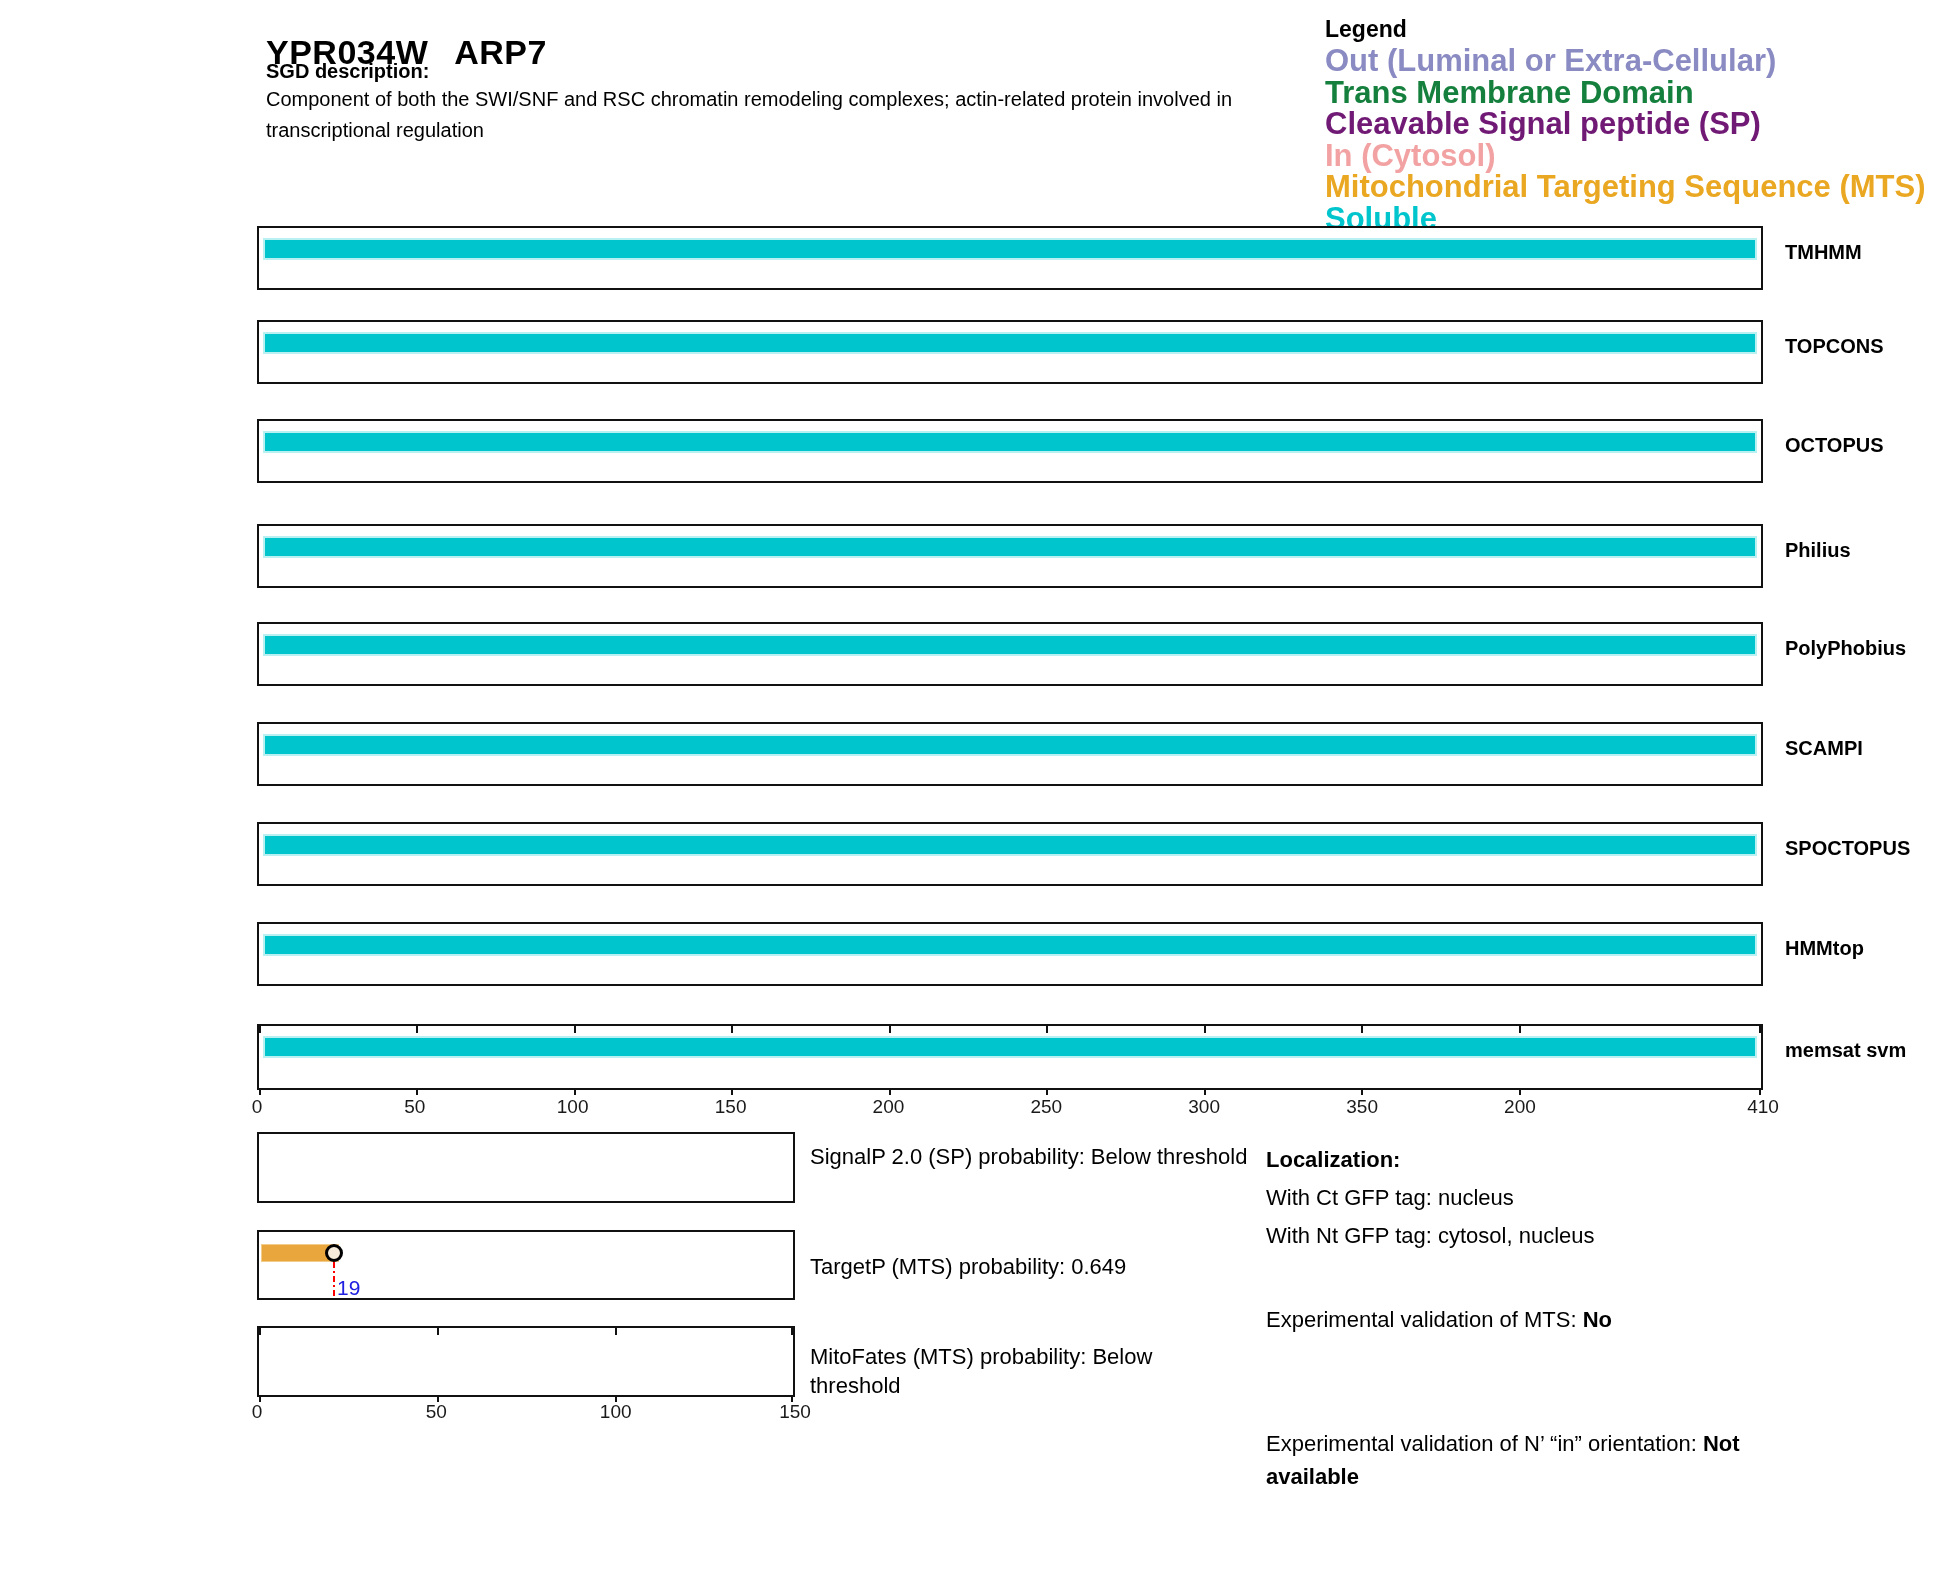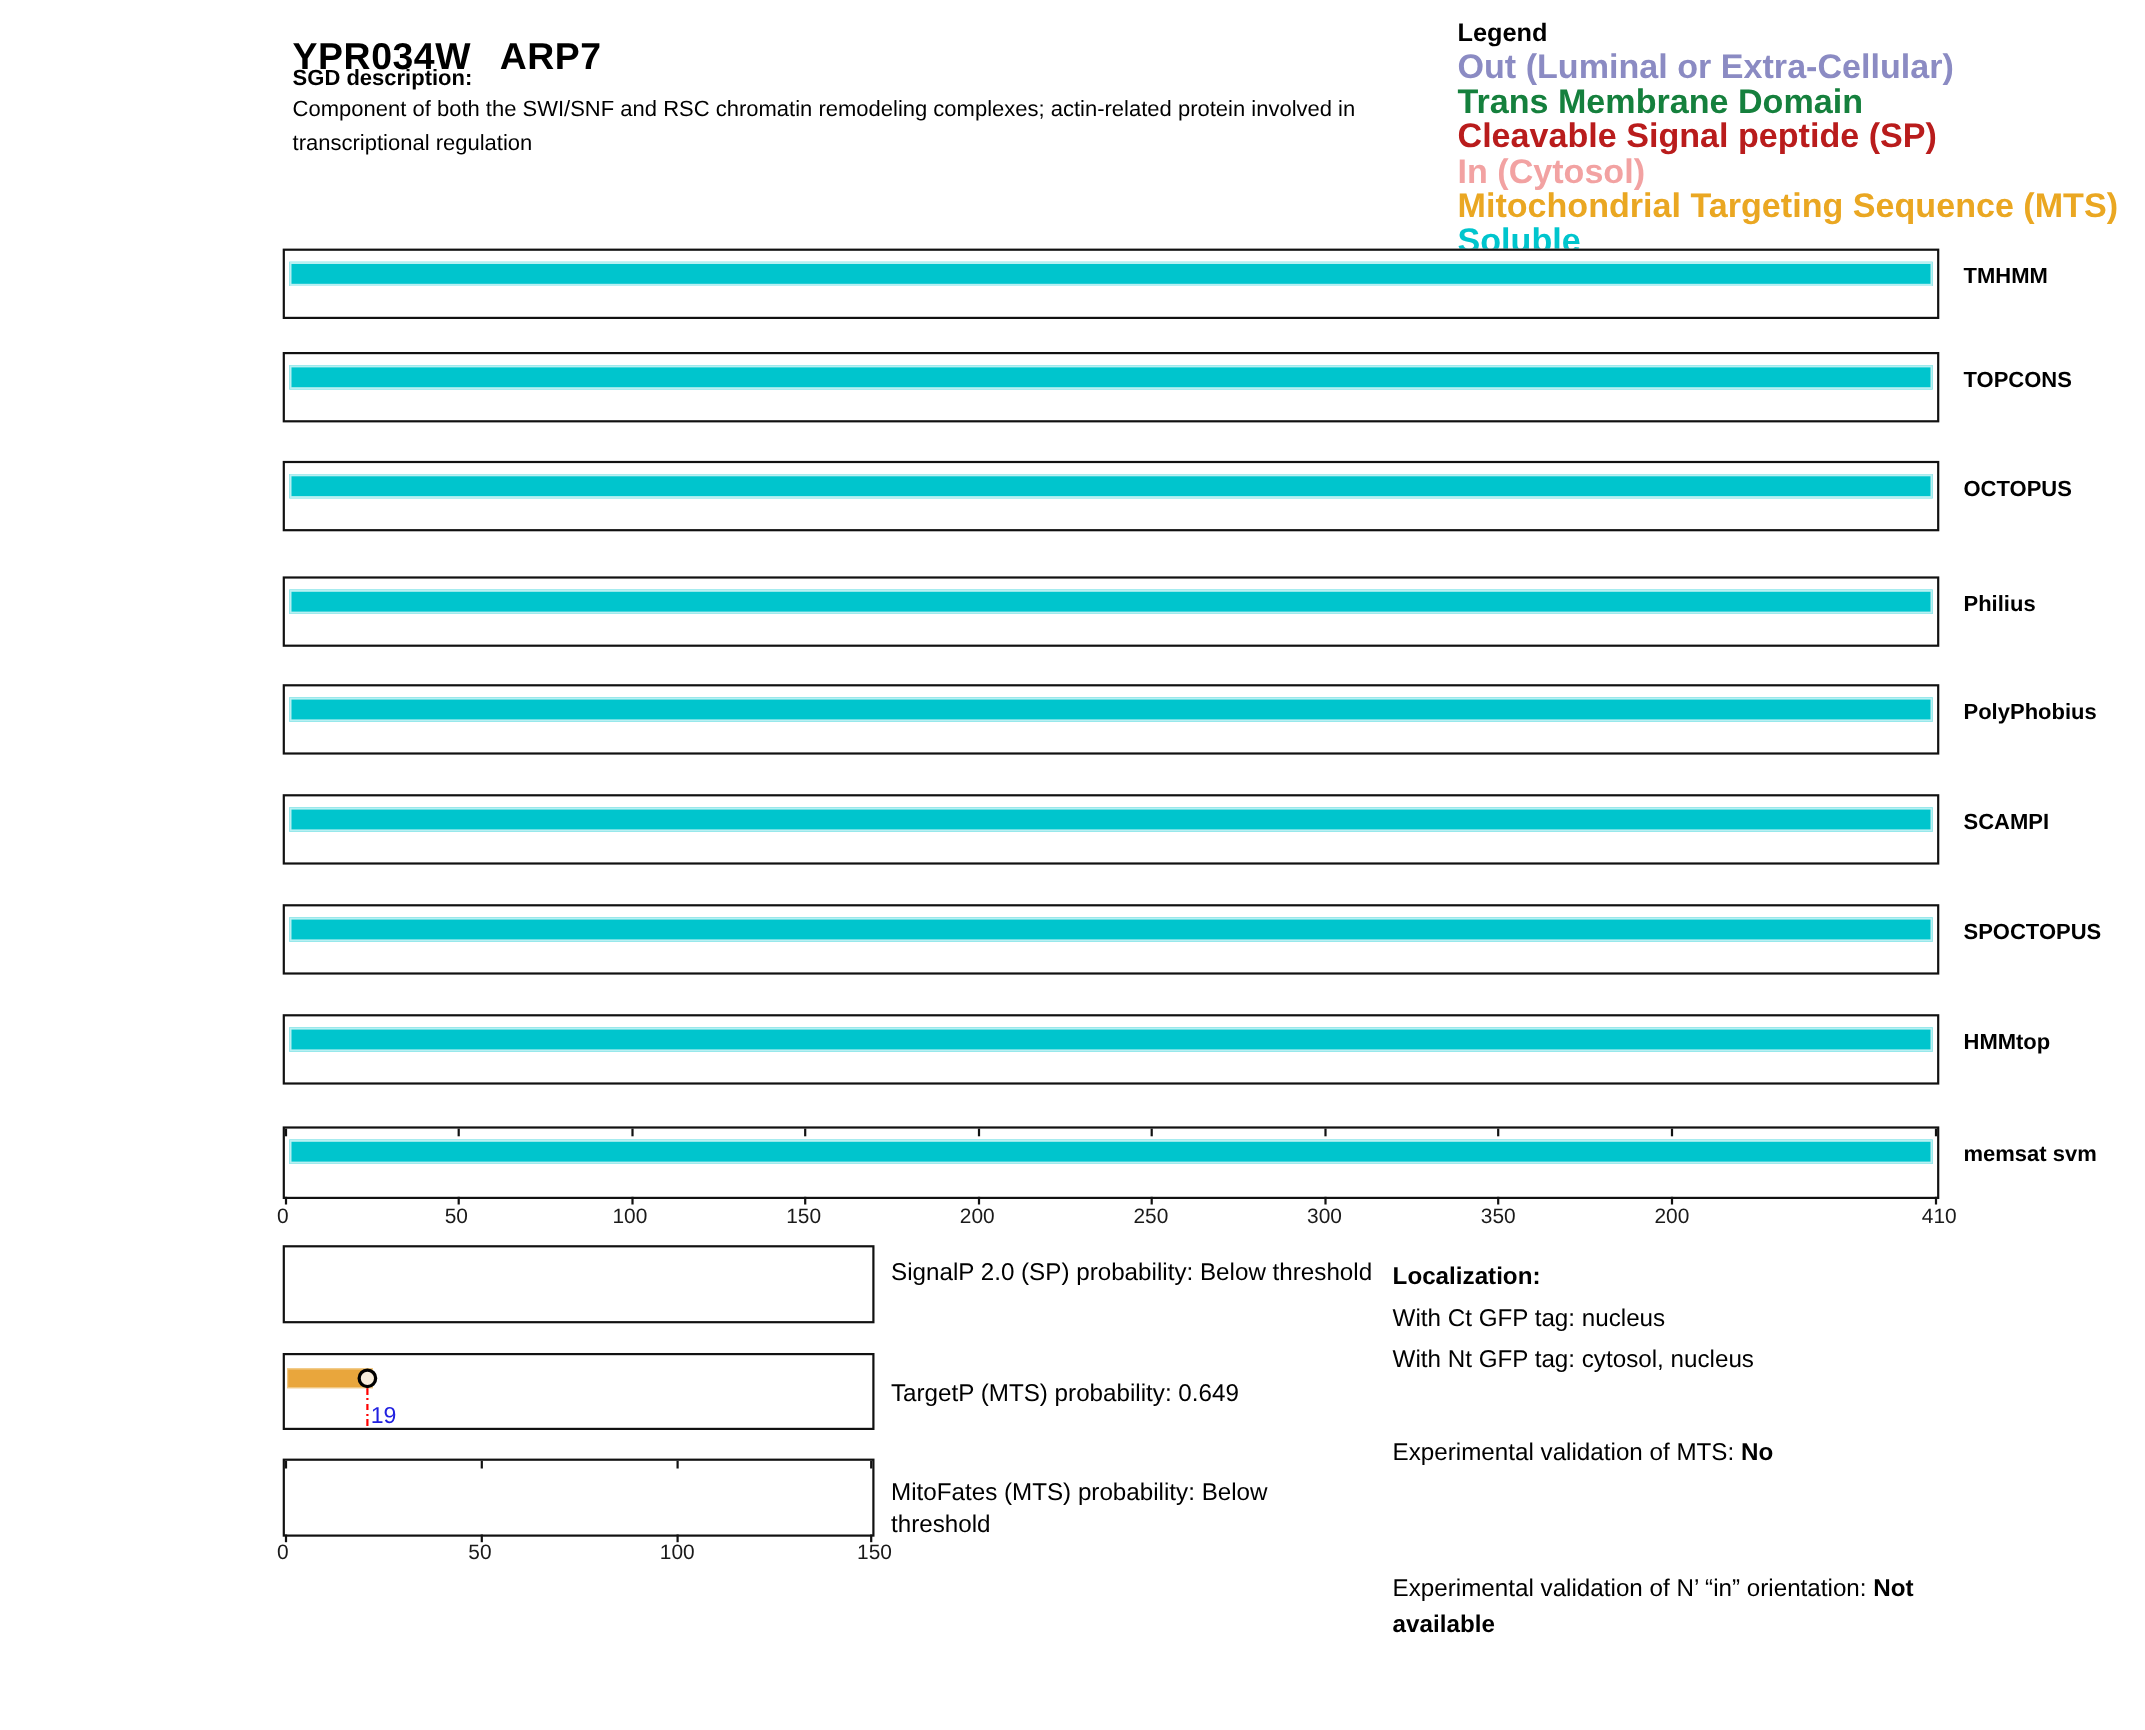--- a/index.html
+++ b/index.html
@@ -55,21 +55,21 @@
 <div class="page">
 
   <h1 class="title"><span>YPR034W</span><span class="gene-name">ARP7</span></h1>
   <div class="sgd-label">SGD description:</div>
   <div class="sgd-desc">Component of both the SWI/SNF and RSC chromatin remodeling complexes; actin-related protein involved in transcriptional regulation</div>
 
   <aside class="legend">
     <div class="legend-title">Legend</div>
     <div class="legend-item" style="color: rgb(139, 139, 195);">Out (Luminal or Extra-Cellular)</div>
     <div class="legend-item" style="color: #15803d;">Trans Membrane Domain</div>
-    <div class="legend-item" style="color: #b91c1c;">Cleavable Signal peptide (SP)</div>
+    <div class="legend-item" style="color: #701a75;">Cleavable Signal peptide (SP)</div>
     <div class="legend-item" style="color: rgb(242, 162, 162);">In (Cytosol)</div>
     <div class="legend-item" style="color: rgb(234, 167, 34);">Mitochondrial Targeting Sequence (MTS)</div>
     <div class="legend-item" style="color: rgb(0, 197, 205);">Soluble</div>
   </aside>
 
   <div class="track" style="top:226px">
     <div class="track-box">
       <div class="track-bar" style="background-color: rgb(0, 197, 205);"></div>
     </div>
     <div class="track-label">TMHMM</div>

